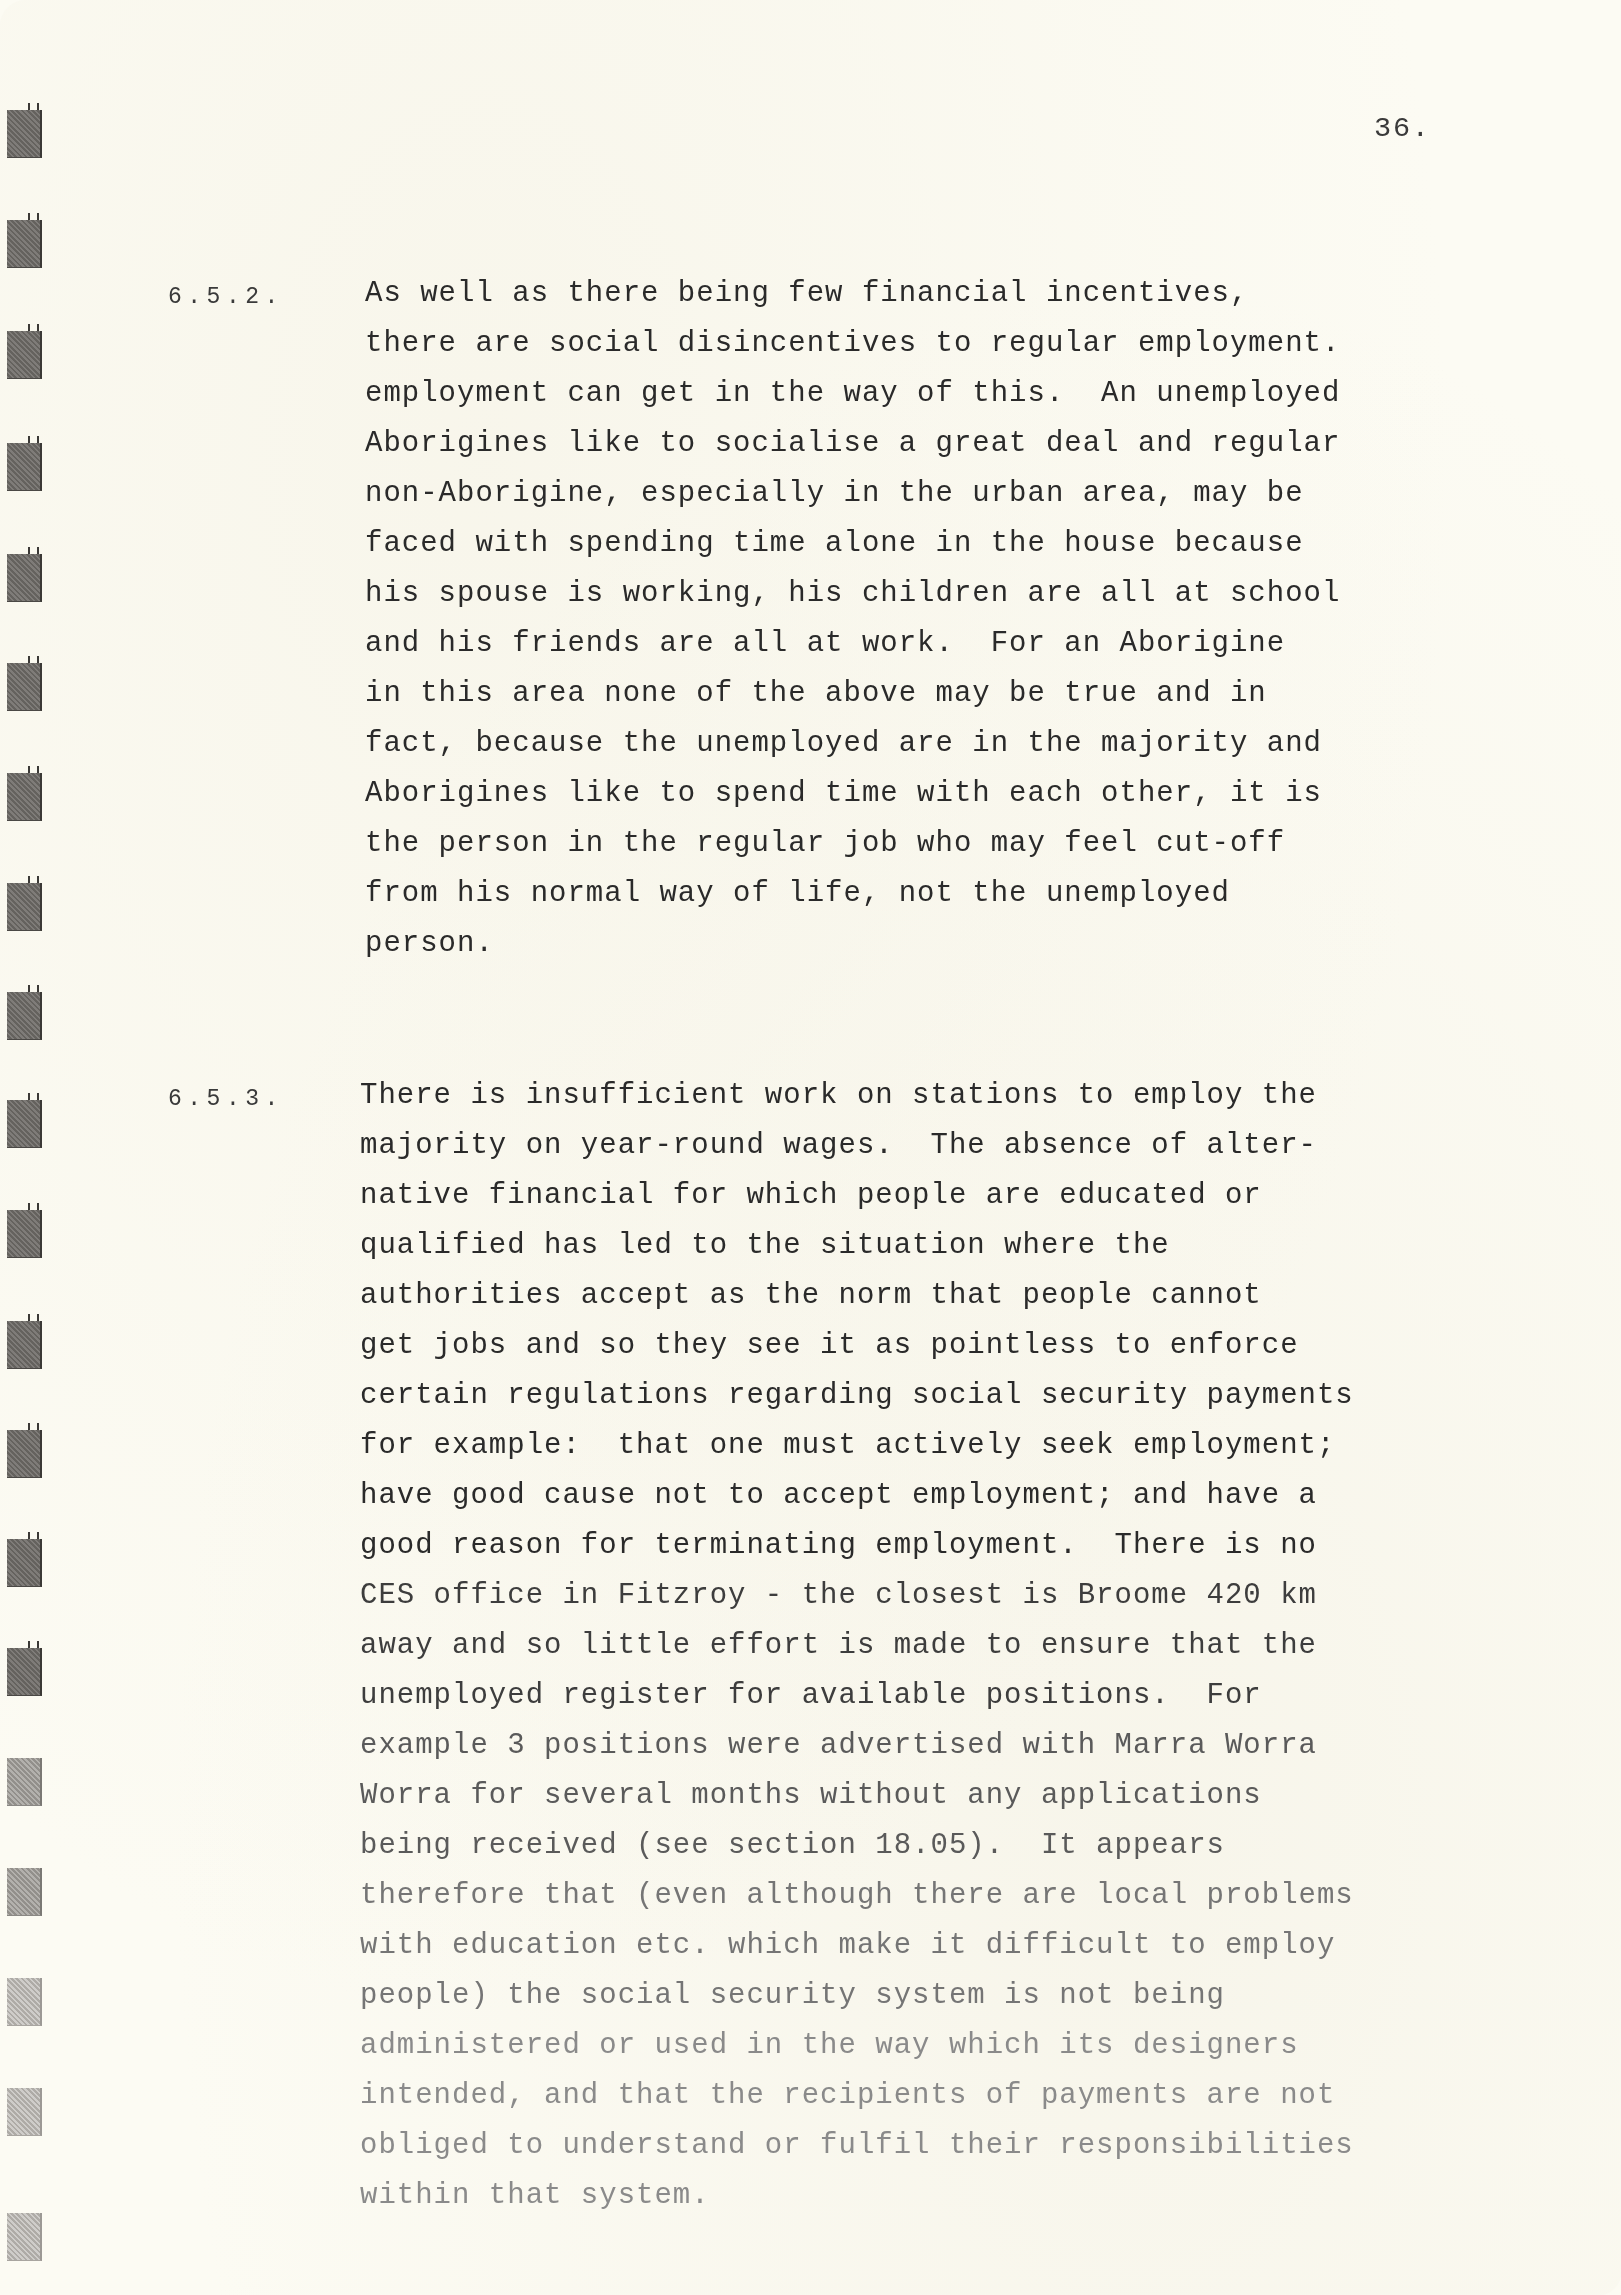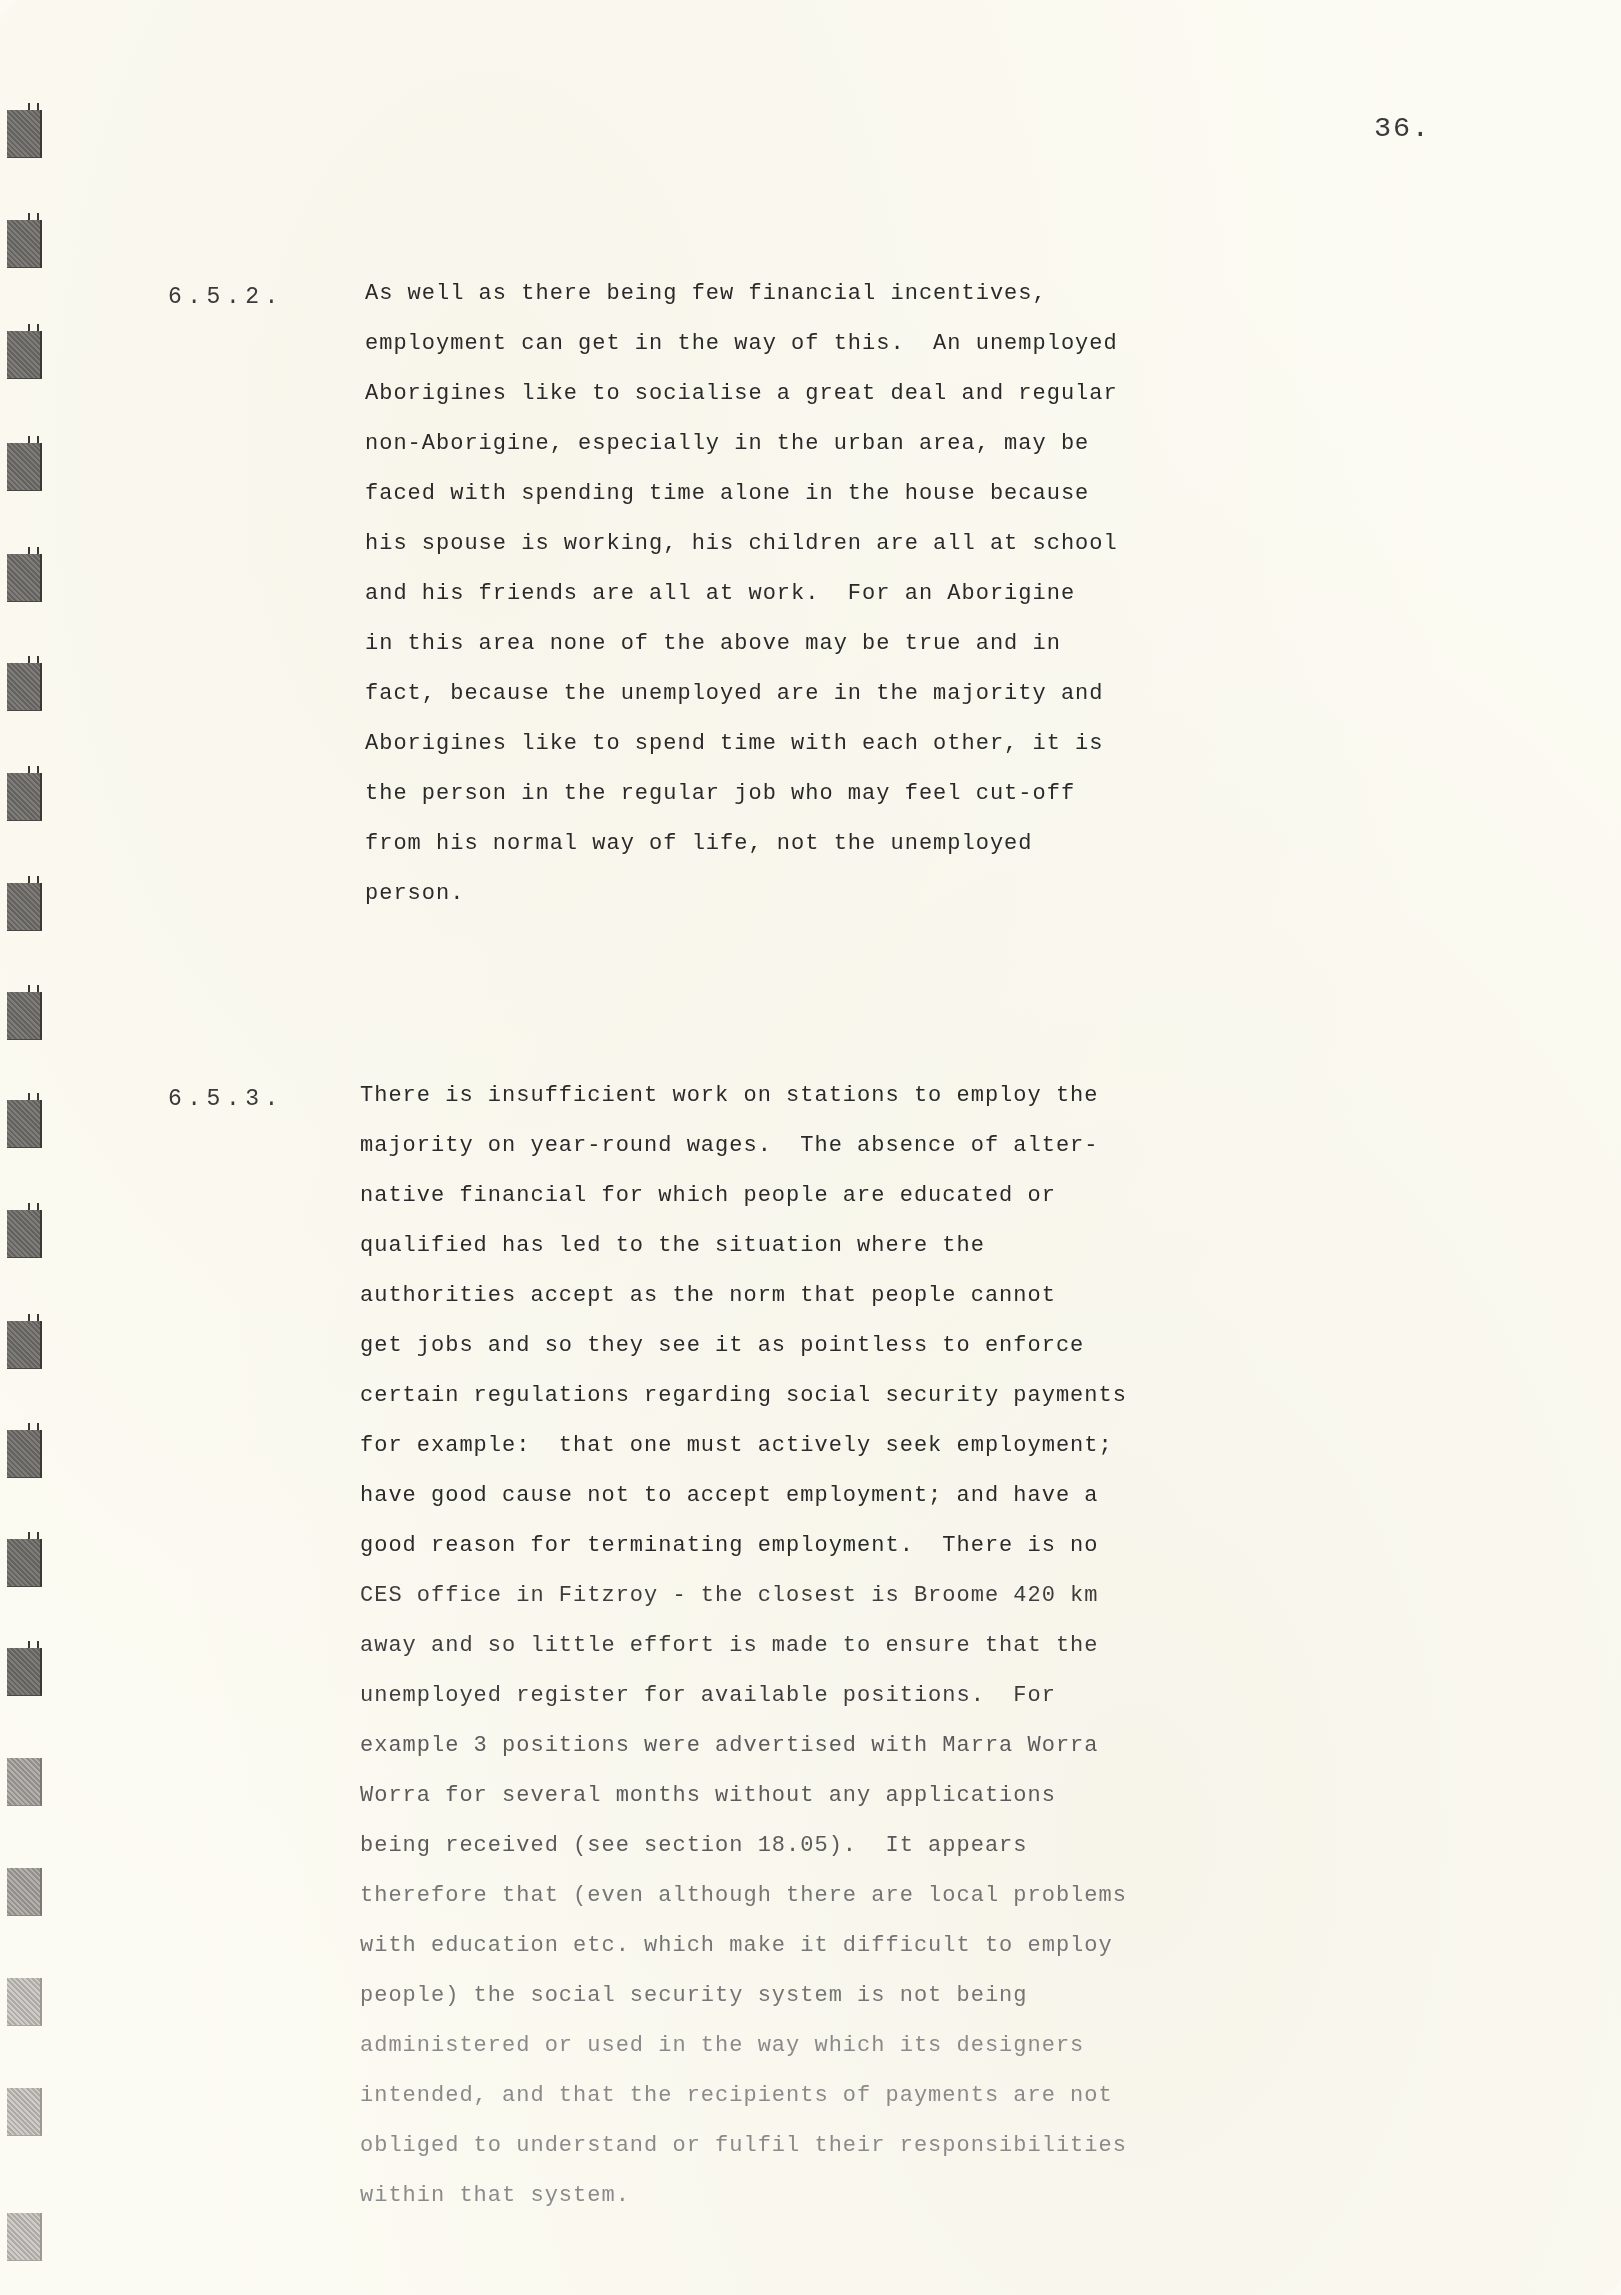--- a/index.html
+++ b/index.html
@@ -93,21 +93,21 @@
     }
     .section-body {
       position: absolute;
       left: 365px;
       width: 1194px;
     }
     .line {
       display: block;
       height: 50px;
       line-height: 50px;
-      font-size: 22px;
+      font-size: 29px;
       white-space: pre;
       letter-spacing: 1px;
     }
     #sec-652 { top: 269px; }
     #sec-652 .section-number { top: 14.7px; }
     #sec-653 { top: 1071px; }
     #sec-653 .section-number { top: 14.7px; }
     #sec-653 .section-body { left: 360px; }
     
     #sec-653 .line.f1 { color: #3d3d3d; }
@@ -142,20 +142,21 @@
       <div class="punch-hole veryfaded" style="top: 2088px;"></div>
       <div class="punch-hole veryfaded" style="top: 2213px;"></div>
     </div>
 
   <div class="page-number">36.</div>
 
   <div class="section" id="sec-652">
     <div class="section-number">6.5.2.</div>
     <div class="section-body">
         <span class="line">As well as there being few financial incentives,</span>
+        <span class="line">there are social disincentives to regular employment.</span>
         <span class="line">employment can get in the way of this.  An unemployed</span>
         <span class="line">Aborigines like to socialise a great deal and regular</span>
         <span class="line">non-Aborigine, especially in the urban area, may be</span>
         <span class="line">faced with spending time alone in the house because</span>
         <span class="line">his spouse is working, his children are all at school</span>
         <span class="line">and his friends are all at work.  For an Aborigine</span>
         <span class="line">in this area none of the above may be true and in</span>
         <span class="line">fact, because the unemployed are in the majority and</span>
         <span class="line">Aborigines like to spend time with each other, it is</span>
         <span class="line">the person in the regular job who may feel cut-off</span>

